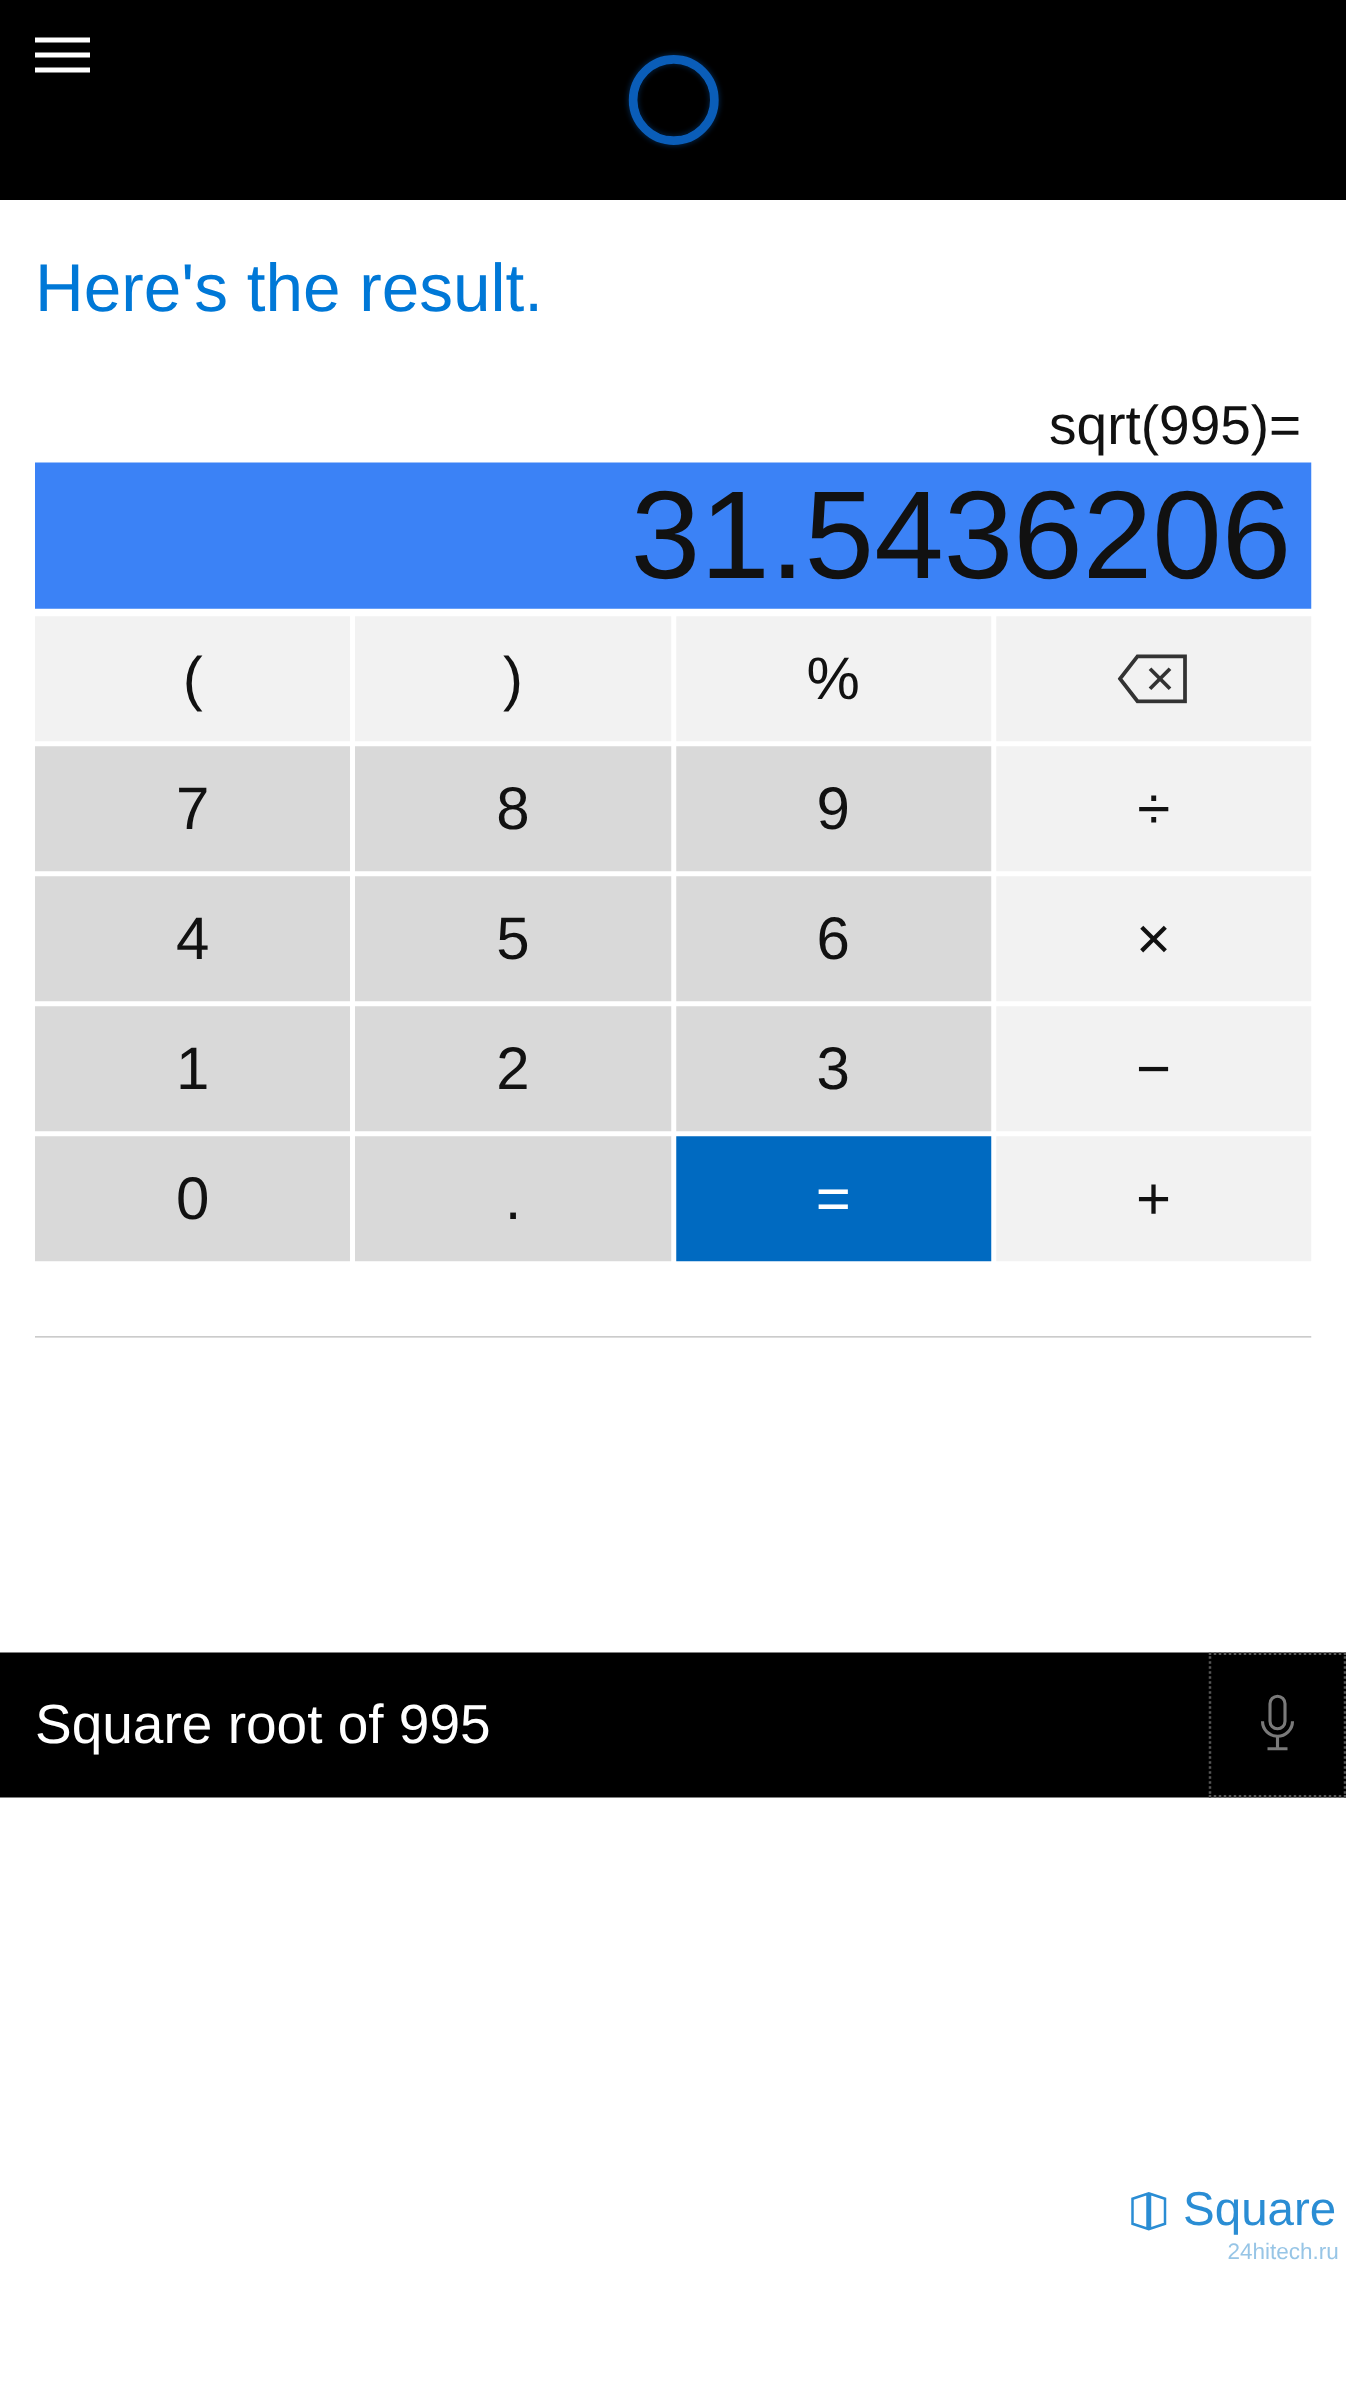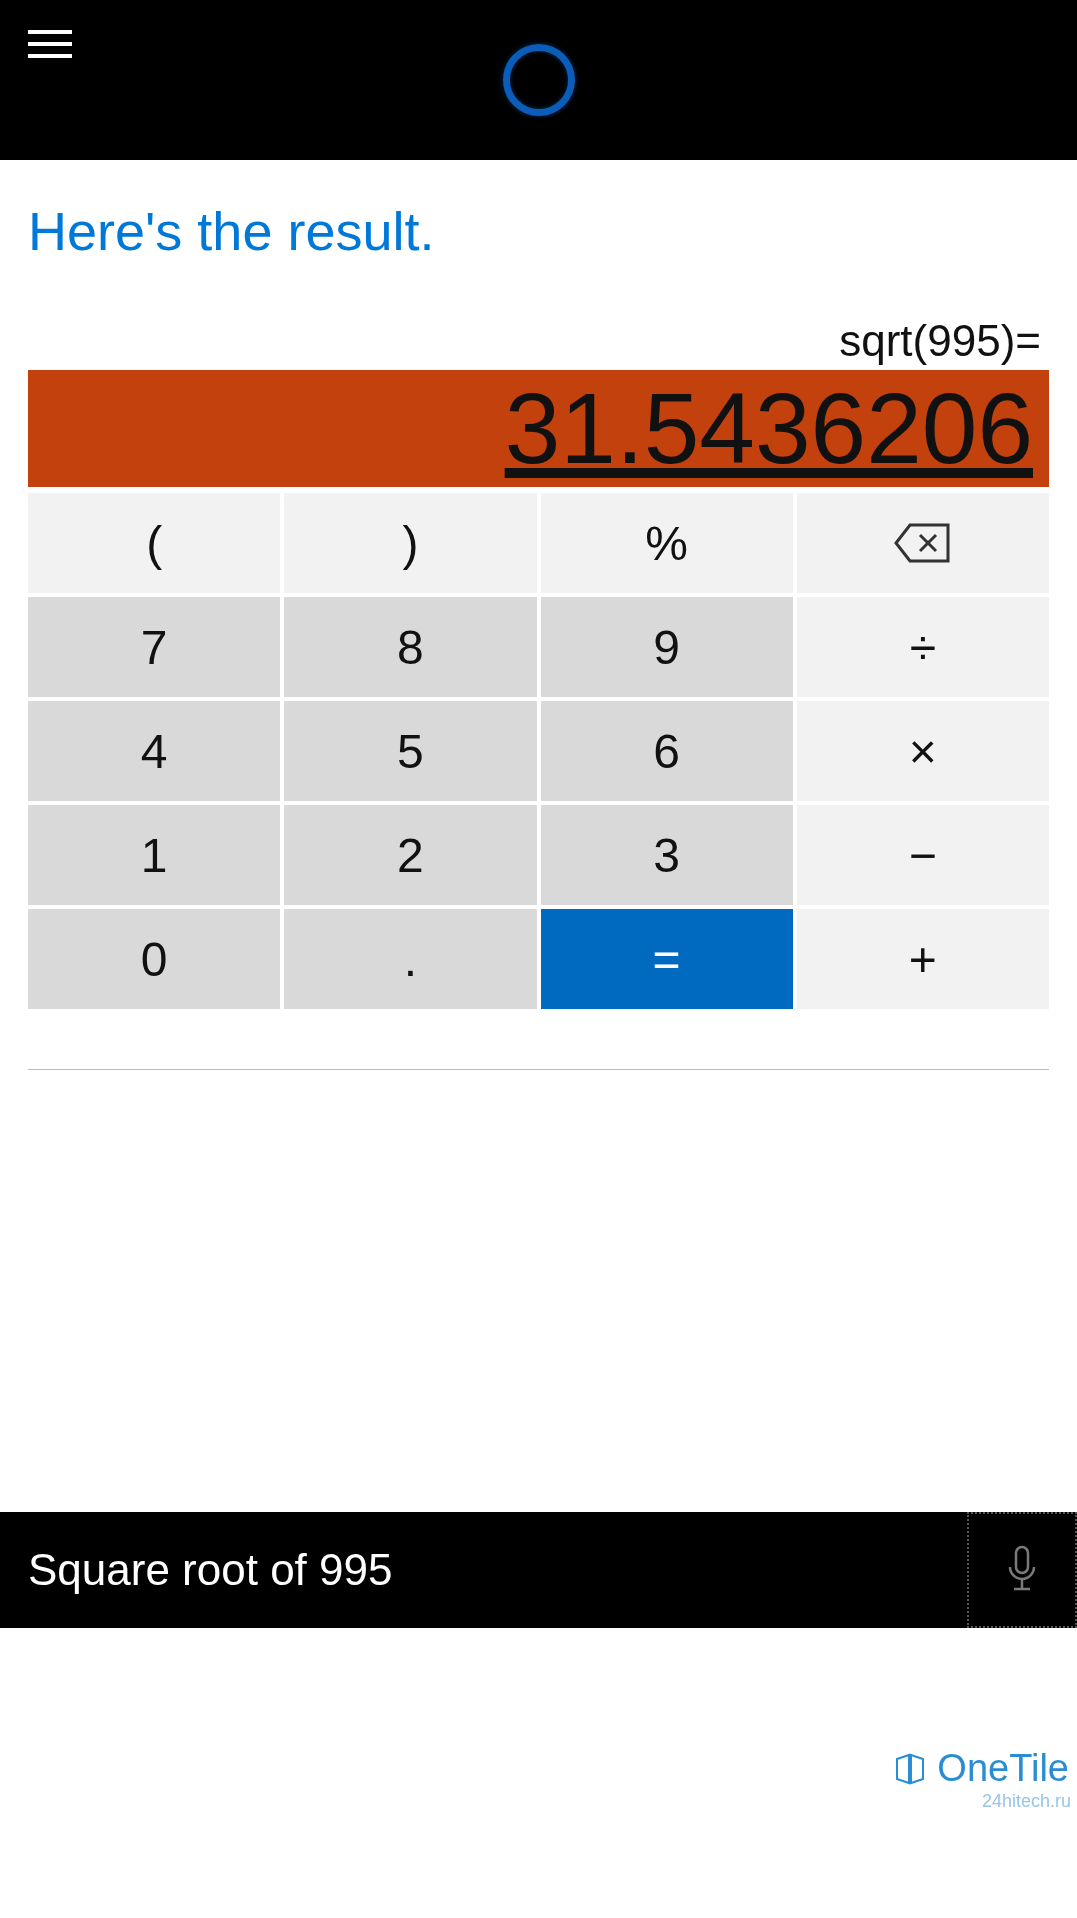--- a/index.html
+++ b/index.html
@@ -1,31 +1,31 @@
 <!DOCTYPE html>
 <html><head>
 <meta charset="utf-8">
 <style>
   * { box-sizing: border-box; margin: 0; padding: 0; }
   html, body { width: 1077px; height: 1918px; font-family: "Segoe UI", -apple-system, sans-serif; background: #fff; overflow: hidden; }
-  .app { width: 1077px; height: 1628px; display: flex; flex-direction: column; }
+  .app { width: 1077px; height: 1438px; display: flex; flex-direction: column; }
 
   
   .header { background: #000; height: 160px; position: relative; display: flex; align-items: center; }
   .hamburger { position: absolute; left: 28px; top: 30px; display: flex; flex-direction: column; gap: 8px; cursor: pointer; }
   .hamburger span { width: 44px; height: 4px; background: #fff; display: block; }
   .cortana-ring { position: absolute; left: 50%; top: 50%; transform: translate(-50%, -50%); width: 72px; height: 72px; border: 7px solid #0a5db8; border-radius: 50%; box-shadow: 0 0 4px 1px rgba(10,93,184,0.35), inset 0 0 4px 1px rgba(10,93,184,0.3); }
 
   
   .content { flex: 1; background: #fff; padding: 0; display: flex; flex-direction: column; }
   .result-text { color: #0078d7; font-size: 54px; font-weight: 400; padding: 40px 28px 20px 28px; }
 
   .calc-wrap { padding: 0 28px; margin-top: 34px; }
   .expr { text-align: right; font-size: 44px; color: #111; padding: 0 8px 4px 0; font-weight: 400; }
-  .display { background: #c2410c; text-align: right; font-size: 100px; font-weight: 300; color: #111; padding: 6px 16px 6px 0; line-height: 1.05; text-decoration: underline; }
+  .display { background: #3b82f6; text-align: right; font-size: 100px; font-weight: 300; color: #111; padding: 6px 16px 6px 0; line-height: 1.05; }
 
   .keypad { margin-top: 6px; }
   .row { display: flex; gap: 4px; margin-bottom: 4px; }
   .key { flex: 1; height: 100px; display: flex; align-items: center; justify-content: center; font-size: 48px; font-weight: 300; color: #111; cursor: pointer; user-select: none; }
   .key-func { background: #f2f2f2; }
   .key-num { background: #d9d9d9; }
   .key-op  { background: #f2f2f2; }
   .key-eq  { background: #006ac1; color: #fff; }
 
   .divider { border: none; border-top: 1px solid #bbb; margin: 56px 28px 0 28px; }
@@ -108,21 +108,21 @@
       </div>
     </div>
 
     <hr class="divider">
 
 
     <div class="onetile">
       <svg class="onetile-svg" viewBox="0 0 40 40">
         <path d="M8 10 L20 6 L20 34 L8 30 Z M22 6 L34 10 L34 30 L22 34 Z" fill="none" stroke="#2a8dd4" stroke-width="2"></path>
       </svg>
-      <span>OneTile</span>
+      <span>Square</span>
     </div>
     <div class="onetile-sub">24hitech.ru</div>
 
   </div>
 
   <div class="footer">
     <div class="query">Square root of 995</div>
     <div class="mic-wrap">
       <svg class="mic-icon" viewBox="0 0 36 54">
         <rect x="12" y="4" width="12" height="26" rx="6" fill="none" stroke="#7a7a7a" stroke-width="2.5"></rect>

